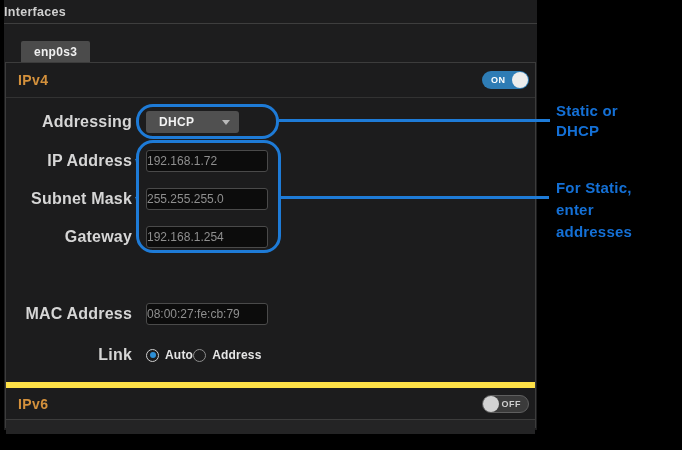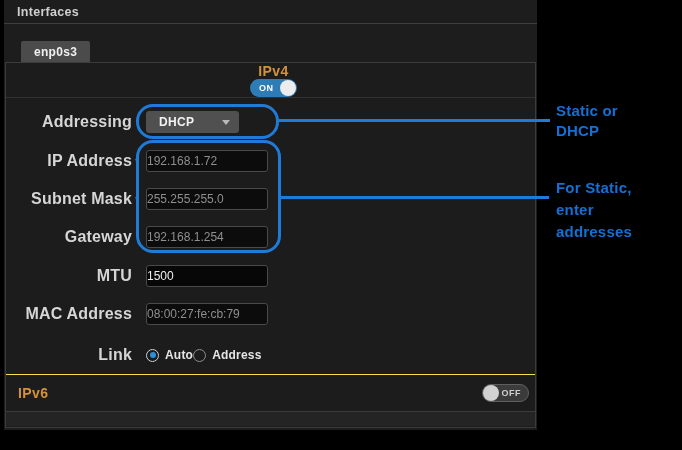--- a/index.html
+++ b/index.html
@@ -3,36 +3,36 @@
 <meta charset="utf-8">
 <style>
   * { margin:0; padding:0; box-sizing:border-box; }
   html,body { background:#000; }
   .stage { position:relative; width:682px; height:450px; background:#000; overflow:hidden;
            font-family:"Liberation Sans", sans-serif; }
 
   
   .window { position:absolute; left:4px; top:0; width:533px; height:430px; background:#1d1d1e; }
 
-  .win-header { height:24px; display:flex; align-items:center; padding-left:13px;
+  .win-header { height:24px; display:flex; align-items:center; 
                 border-bottom:1px solid #3e3e3e; }
   .win-title { color:#cfcfcf; font-size:12.5px; font-weight:700; letter-spacing:.3px; }
 
   .tabstrip { height:38px; position:relative; }
   .tab { position:absolute; left:17px; bottom:0; height:21px; padding:0 13px;
          background:#4b4b4b; color:#f0f0f0; font-size:12px; font-weight:700;
          letter-spacing:.3px; display:flex; align-items:center; border-radius:2px 2px 0 0; }
 
   .panel { position:absolute; left:1px; right:1px; top:62px; height:366px;
            border:1px solid #3c3c3c; background:#1c1c1d; }
 
   .section-header { height:35px; display:flex; align-items:center; justify-content:space-between;
                     padding:0 6px 0 12px; }
-  .section-header.ipv4 { border-bottom:1px solid #323232;flex-direction:column; }
-  .section-header.ipv6 { border-top:1px solid #fde047; height:37px; }
+  .section-header.ipv4 { border-bottom:1px solid #323232; }
+  .section-header.ipv6 { border-top:6px solid #fde047; height:37px;margin-top:8px; }
   .section-title { color:#d4913c; font-size:14px; font-weight:700; letter-spacing:.4px; }
 
   .form { position:relative; height:276px; }
   .row { position:absolute; left:0; right:0; display:flex; align-items:center; height:22px; }
   .row .lbl { width:126px; text-align:right; color:#d6d6d6; font-size:16px; font-weight:700;
               letter-spacing:.2px; }
   .row .marker { width:14px; padding-left:3px; color:#2a7fd4; font-size:9px; line-height:9px;
                  font-weight:700; }
   .txt { height:22px; width:122px; background:#0c0c0c; border:1px solid #4a4a4a;
          border-radius:3px; color:#8f8f8f; font-size:12px; padding:0 0;
@@ -128,25 +128,20 @@
           <span class="marker">*</span>
           <input class="txt" value="255.255.255.0" style="">
         </div>
 
         <div class="row" style="top:128px">
           <span class="lbl">Gateway</span>
           <span class="marker"></span>
           <input class="txt" value="192.168.1.254" style="">
         </div>
 
-        <div class="row" style="top:167px">
-          <span class="lbl">MTU</span>
-          <span class="marker"></span>
-          <input class="txt editable" value="1500" style="">
-        </div>
 
         <div class="row" style="top:205px">
           <span class="lbl">MAC Address</span>
           <span class="marker"></span>
           <input class="txt" value="08:00:27:fe:cb:79" style="">
         </div>
 
         <div class="row" style="top:246px">
           <span class="lbl">Link</span>
           <span class="marker"></span>

